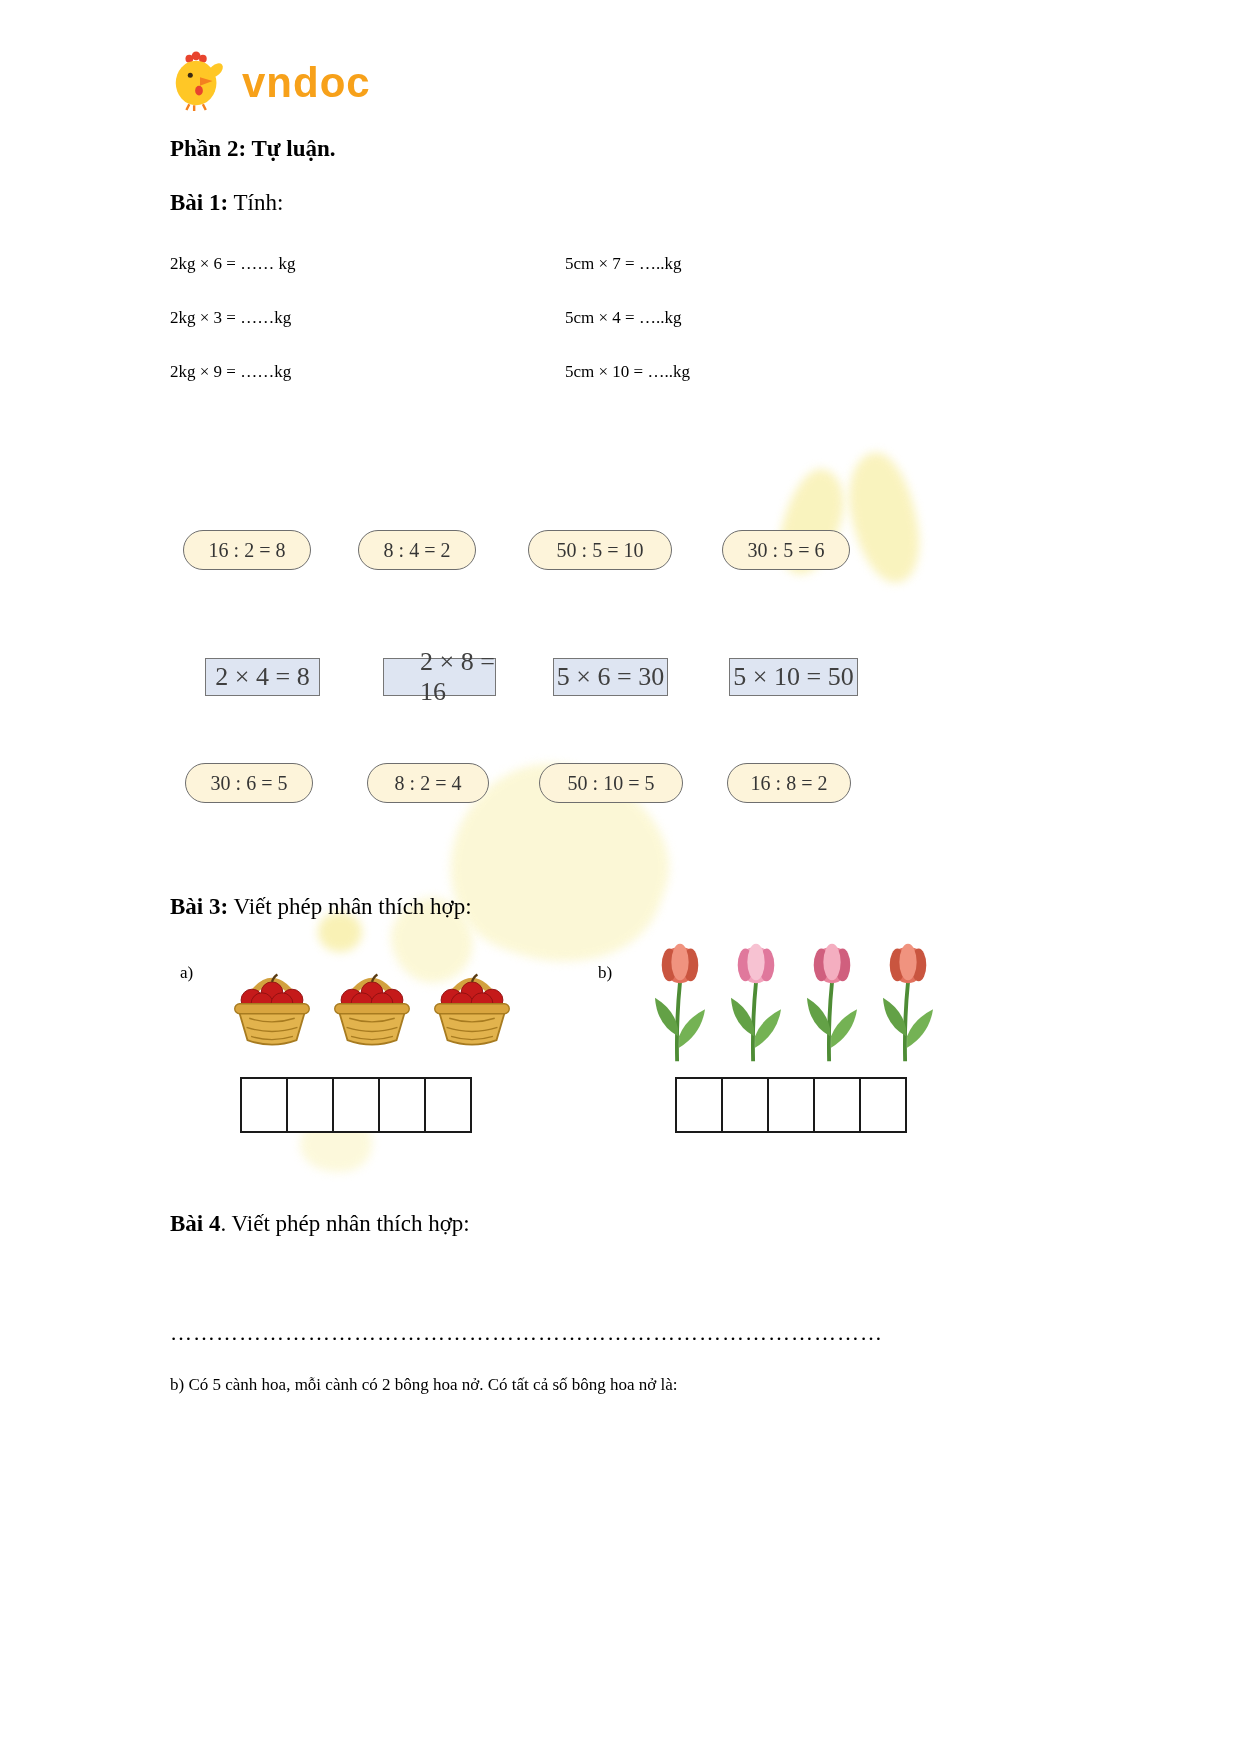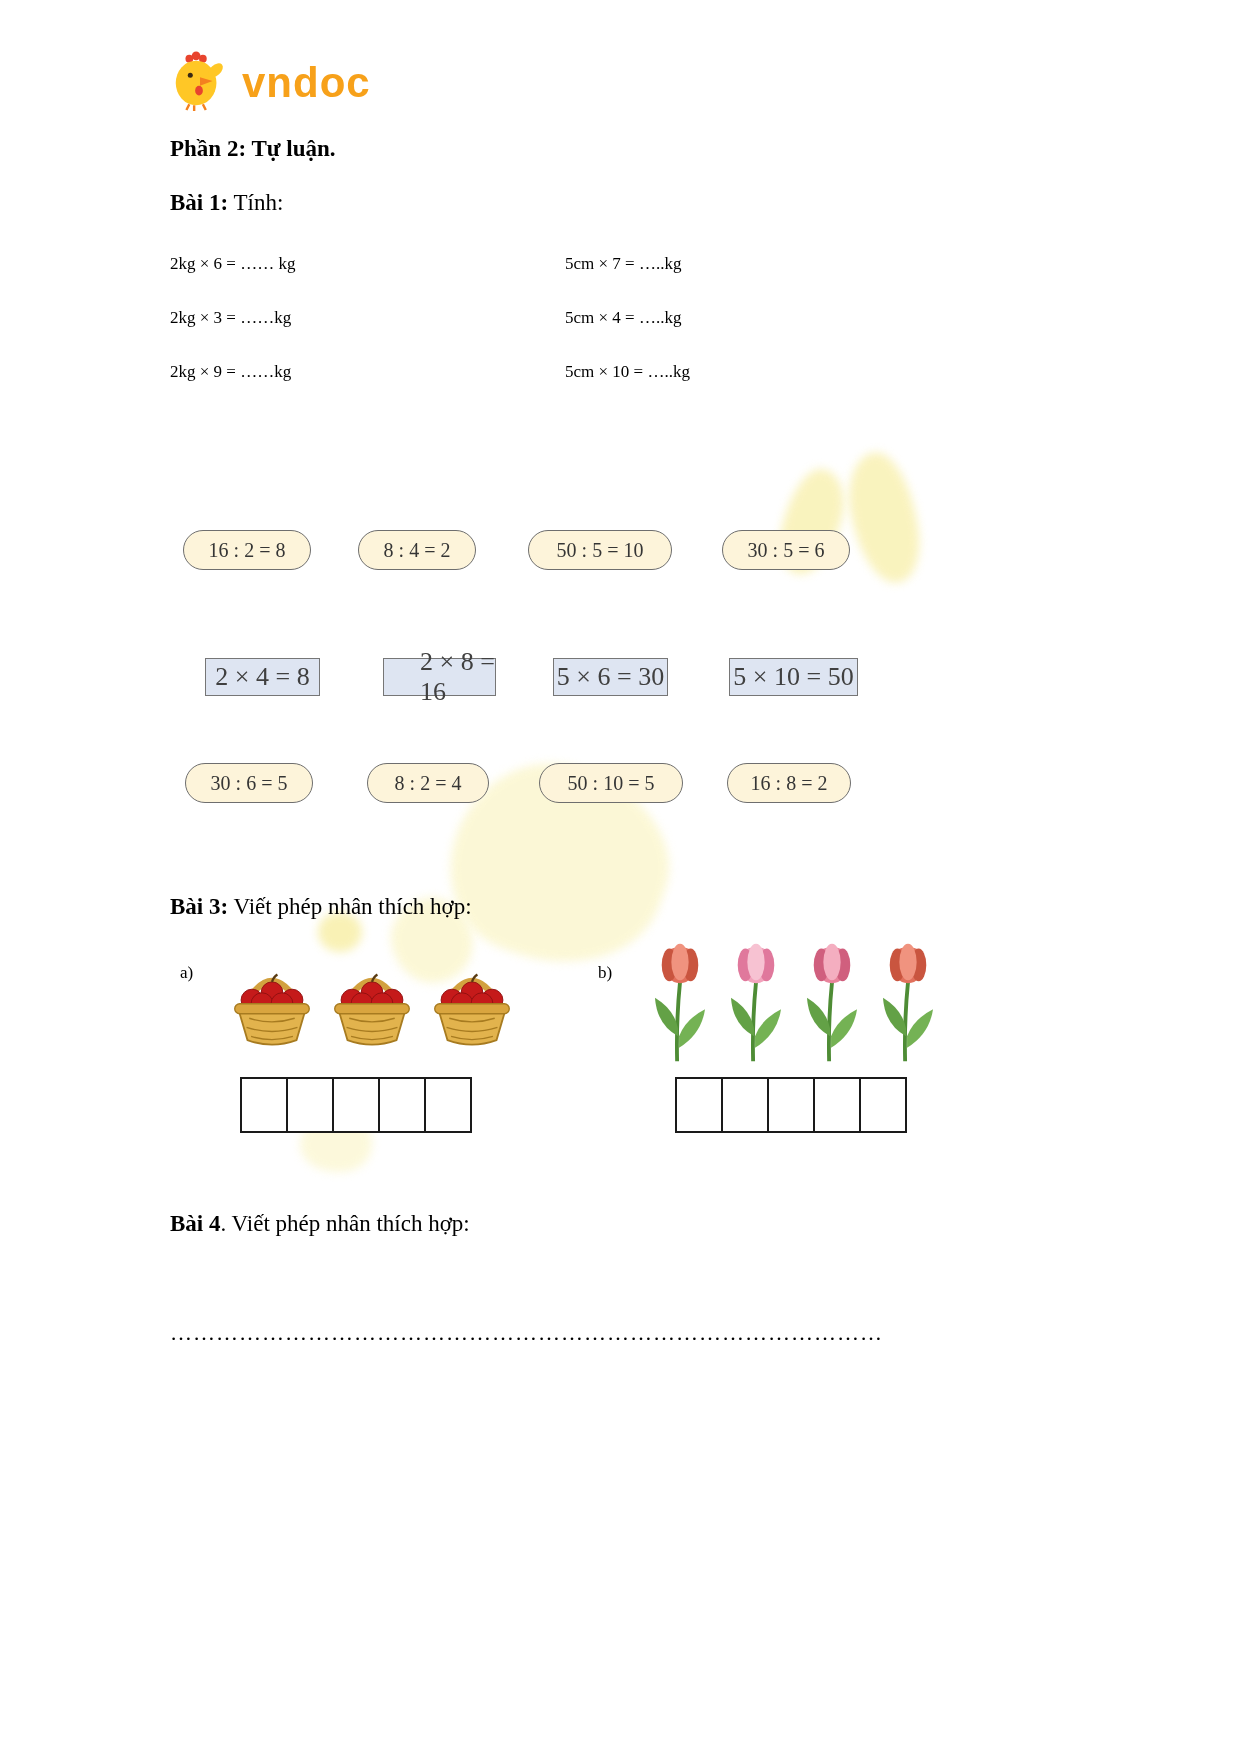--- a/index.html
+++ b/index.html
@@ -232,15 +232,16 @@
     <div class="box"></div>
     <div class="box"></div>
     <div class="box"></div>
   </div>
 
   <div class="abs heading" style="left:170px; top:1211px;">
     <span class="bold">Bài 4</span><span>. Viết phép nhân thích hợp:</span>
   </div>
 
   <div class="abs dots-line" style="left:170px; top:1320px;">…………………………………………………………………………………</div>
+  <div class="abs body-text" style="left:170px; top:1374px;">b) Có 5 cành hoa, mỗi cành có 2 bông hoa nở. Có tất cả số bông hoa nở là:</div>
 
 
 </div>
 
 </body></html>

